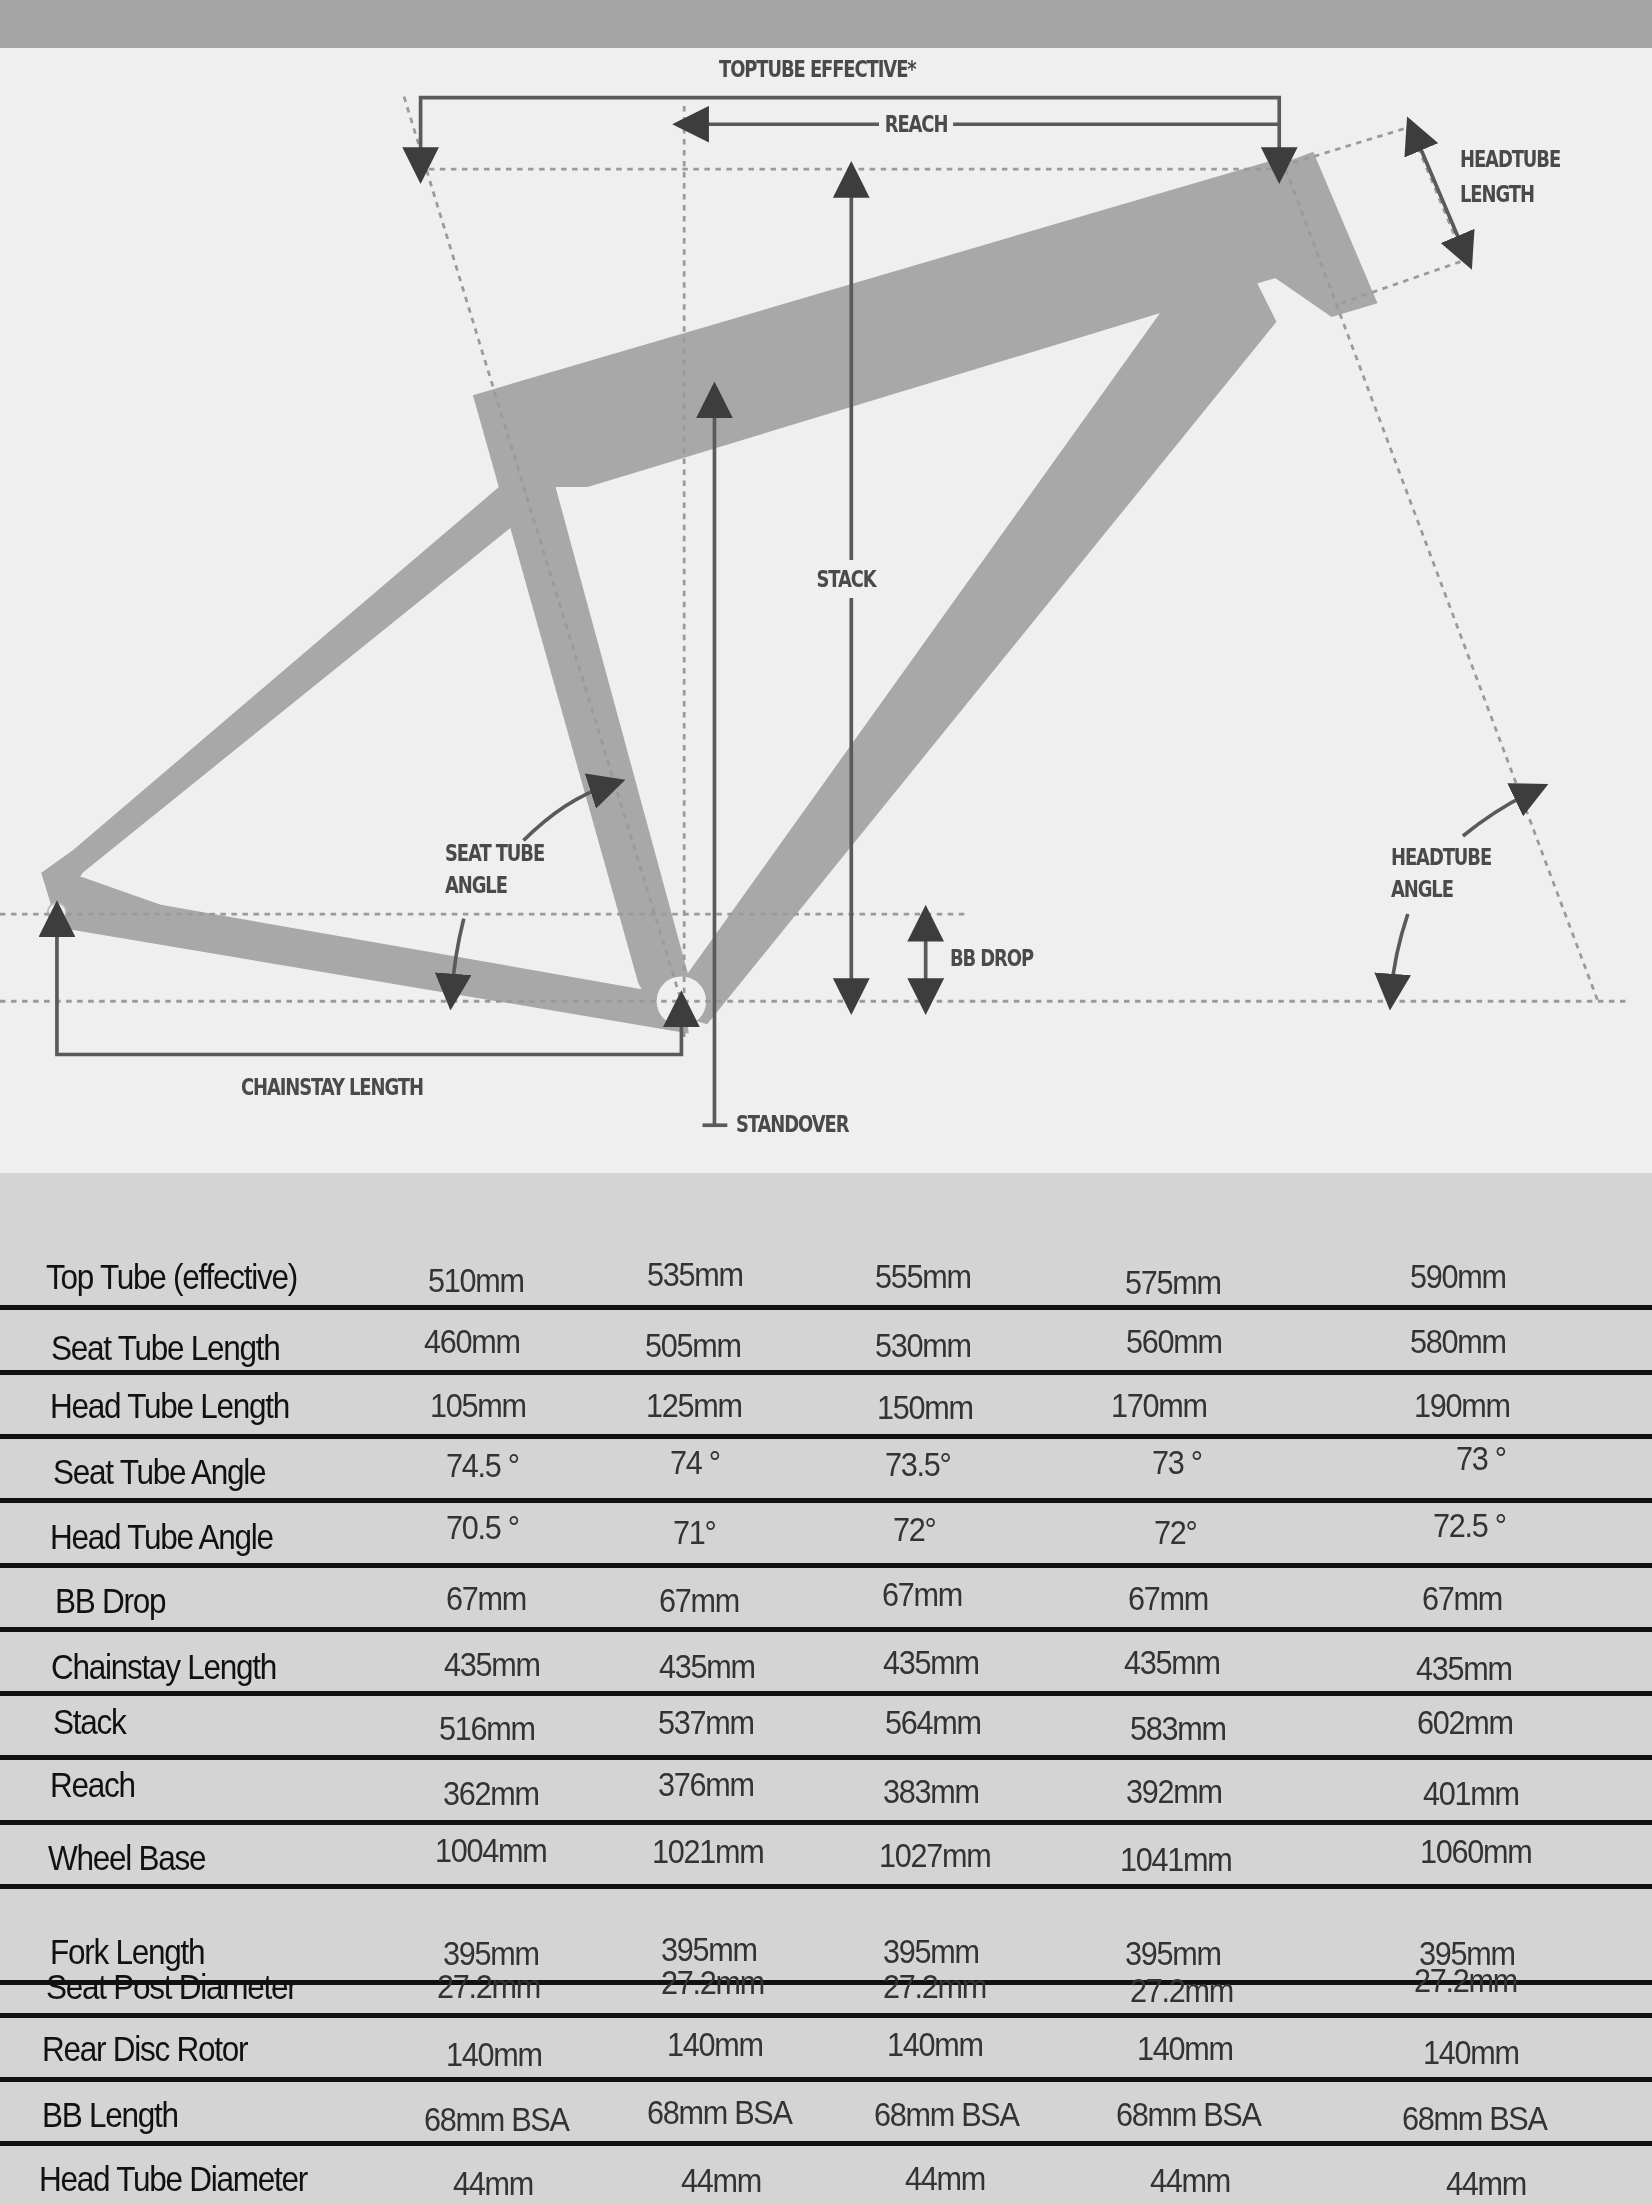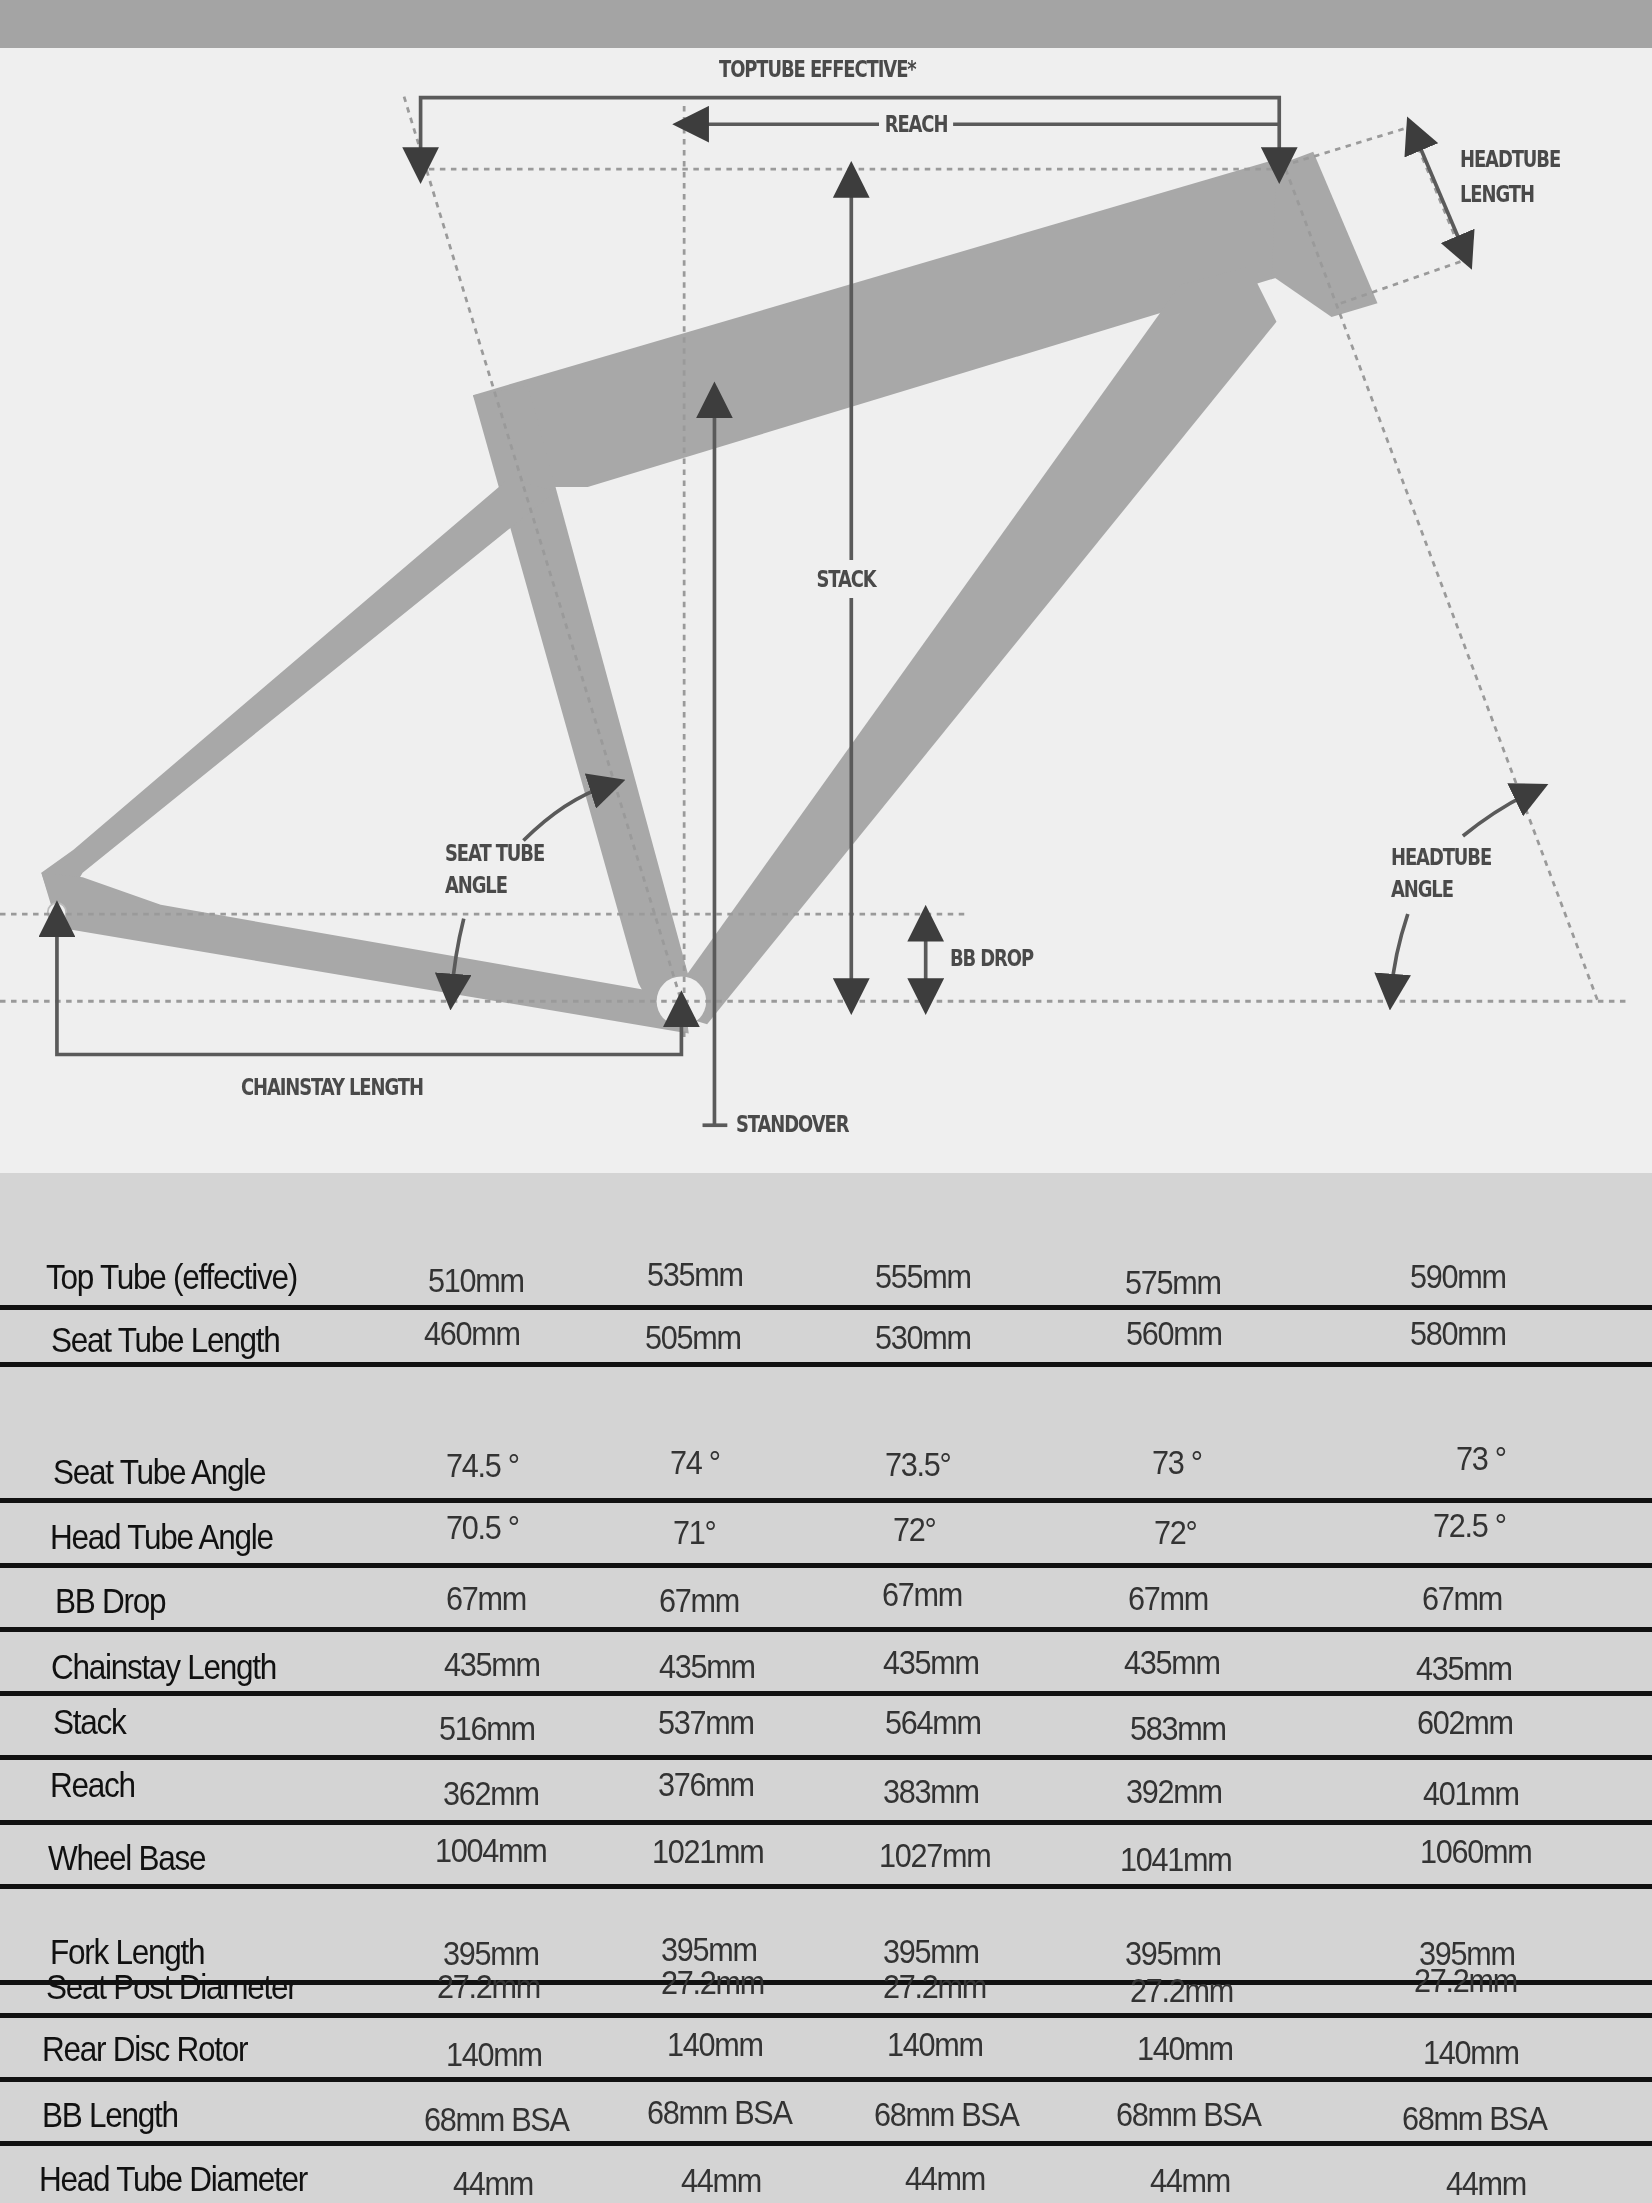--- a/index.html
+++ b/index.html
@@ -135,27 +135,35 @@
 <div class="table">
 
   <div class="row" style="top:73px;">
     <div class="cell-label" style="left:46px;">Top Tube (effective)</div>
     <div class="cell" style="left:428px; top:14.7px;">510mm</div>
     <div class="cell" style="left:647px; top:9.2px;">535mm</div>
     <div class="cell" style="left:875px; top:11px;">555mm</div>
     <div class="cell" style="left:1125px; top:16.5px;">575mm</div>
     <div class="cell" style="left:1410px; top:11px;">590mm</div>
   </div>
-  <div class="row" style="top:130px;">
+  <div class="row" style="top:138px;">
     <div class="cell-label" style="left:51px; top:16.5px;">Seat Tube Length</div>
     <div class="cell" style="left:424px; top:11px;">460mm</div>
     <div class="cell" style="left:645px; top:14.7px;">505mm</div>
     <div class="cell" style="left:875px; top:14.7px;">530mm</div>
     <div class="cell" style="left:1126px; top:11px;">560mm</div>
     <div class="cell" style="left:1410px; top:11px;">580mm</div>
+  </div>
+  <div class="row" style="top:202px;">
+    <div class="cell-label" style="left:50px;">Head Tube Length</div>
+    <div class="cell" style="left:430px;">105mm</div>
+    <div class="cell" style="left:646px;">125mm</div>
+    <div class="cell" style="left:877px; top:13px;">150mm</div>
+    <div class="cell" style="left:1111px;">170mm</div>
+    <div class="cell" style="left:1414px;">190mm</div>
   </div>
   <div class="row" style="top:266px;text-align:center;">
     <div class="cell-label" style="left:53px; top:13px;">Seat Tube Angle</div>
     <div class="cell" style="left:446px; top:7.3px;">74.5 °</div>
     <div class="cell" style="left:670px; top:3.7px;">74 °</div>
     <div class="cell" style="left:885px; top:5.5px;">73.5°</div>
     <div class="cell" style="left:1152px; top:3.7px;">73 °</div>
     <div class="cell" style="left:1456px; top:0px;">73 °</div>
   </div>
   <div class="row" style="top:331px;">

